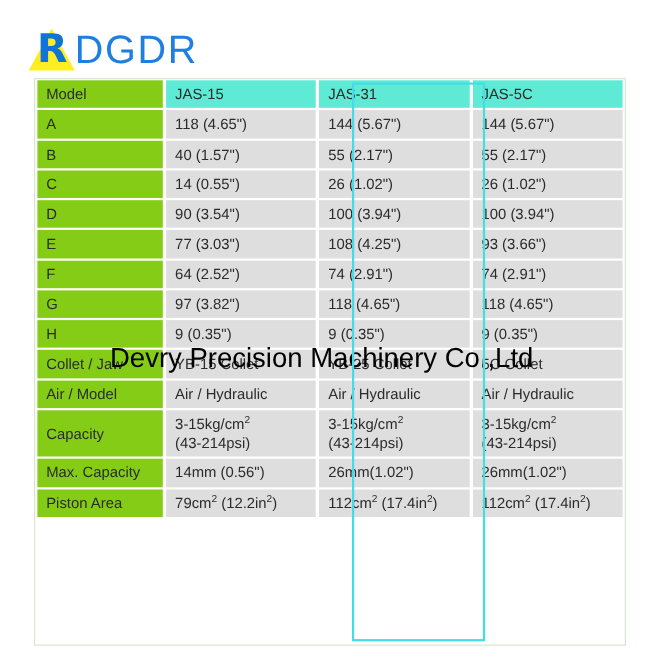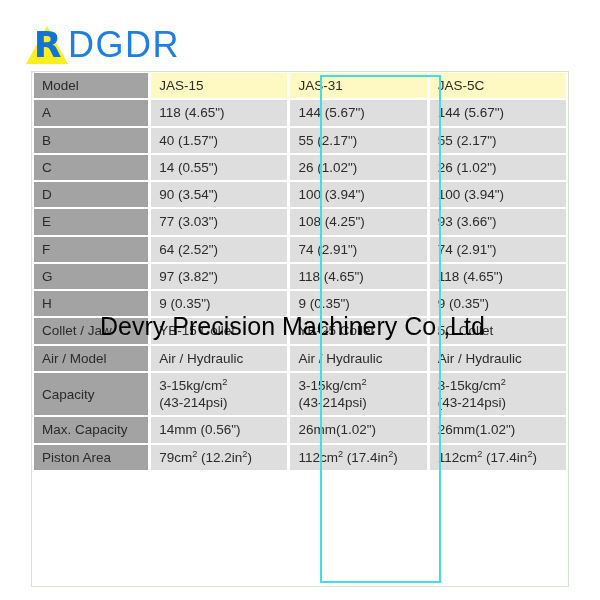--- a/index.html
+++ b/index.html
@@ -101,26 +101,26 @@
   table#spec-table td {
     font-size: 13.5px;
     color: #2b2b2b;
     padding: 4px 8px;
     vertical-align: middle;
     line-height: 1.28;
     box-sizing: border-box;
   }
   td.label {
     width: 114px;
-    background: #a3a3a3;
+    background: #84cc16;
     color: #ffffff;
     font-size: 13.5px;
   }
   tr.headrow td.val {
-    background: #fef9c3;
+    background: #5eead4;
     color: #ffffff;
     margin-top: 43px;
   }
   td.val {
     width: 136px;
     background: #dedede;
     color: #222222;
   }
   sup {
     font-size: 0.68em;

